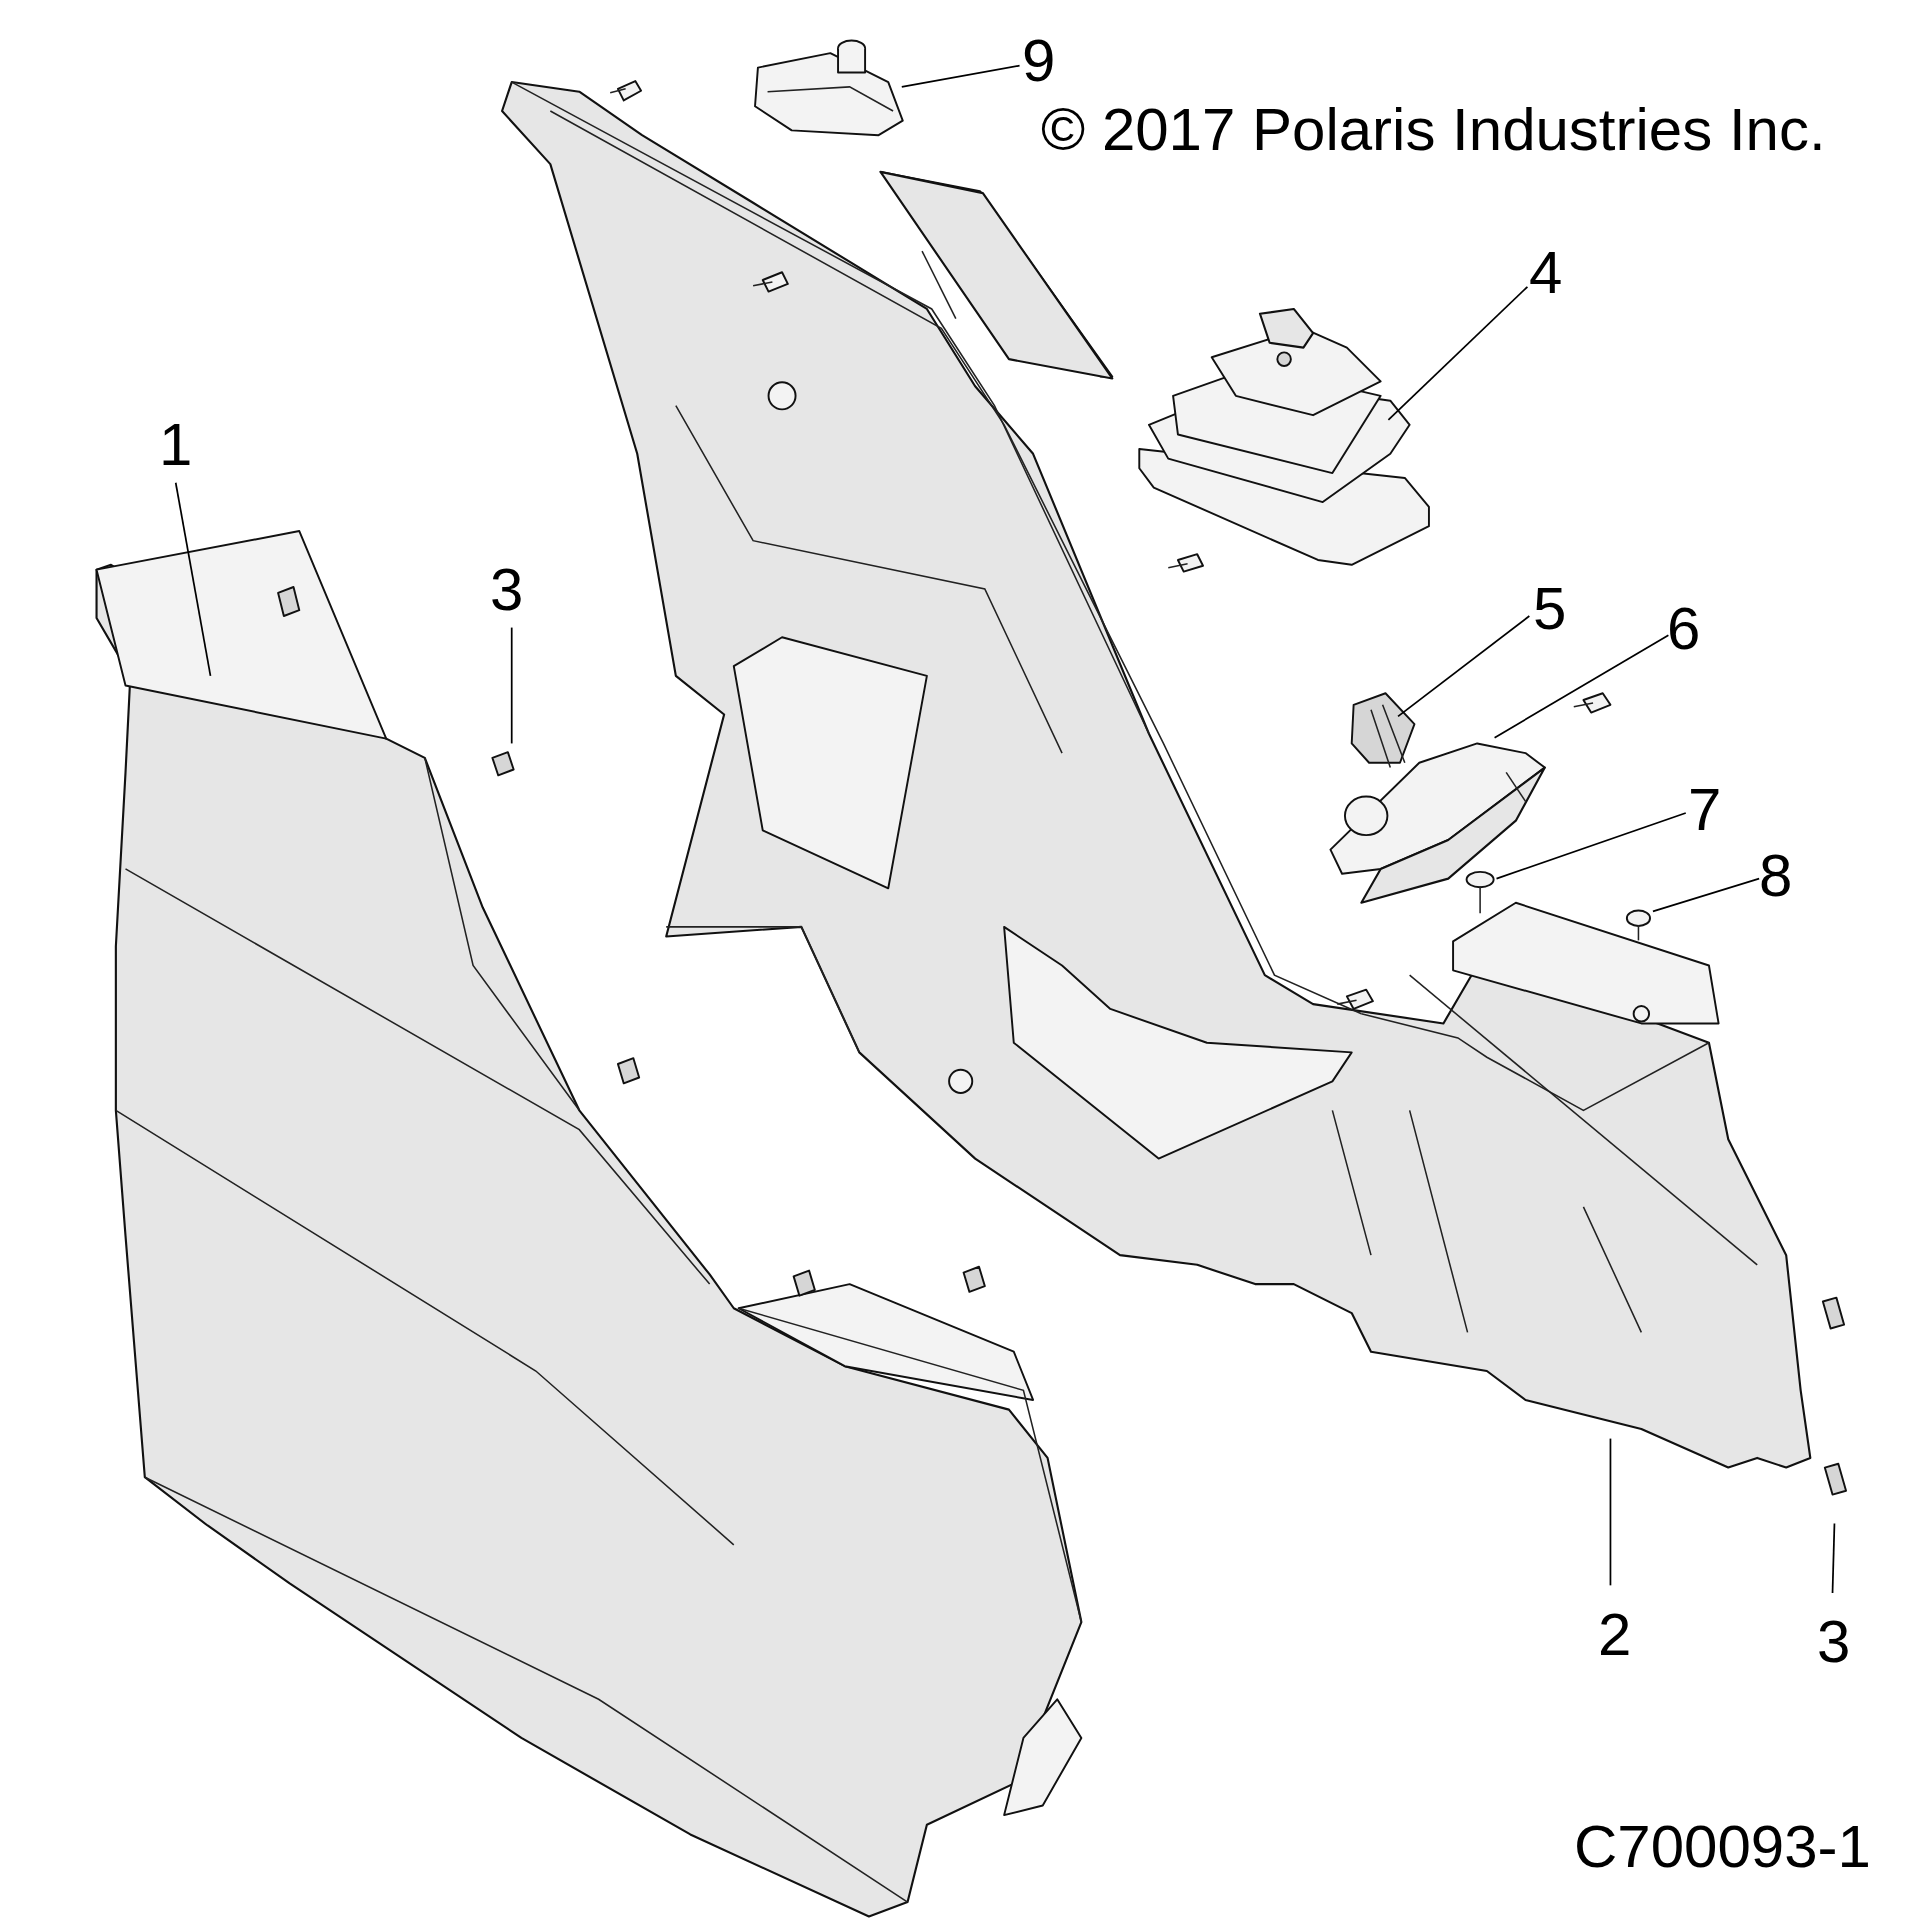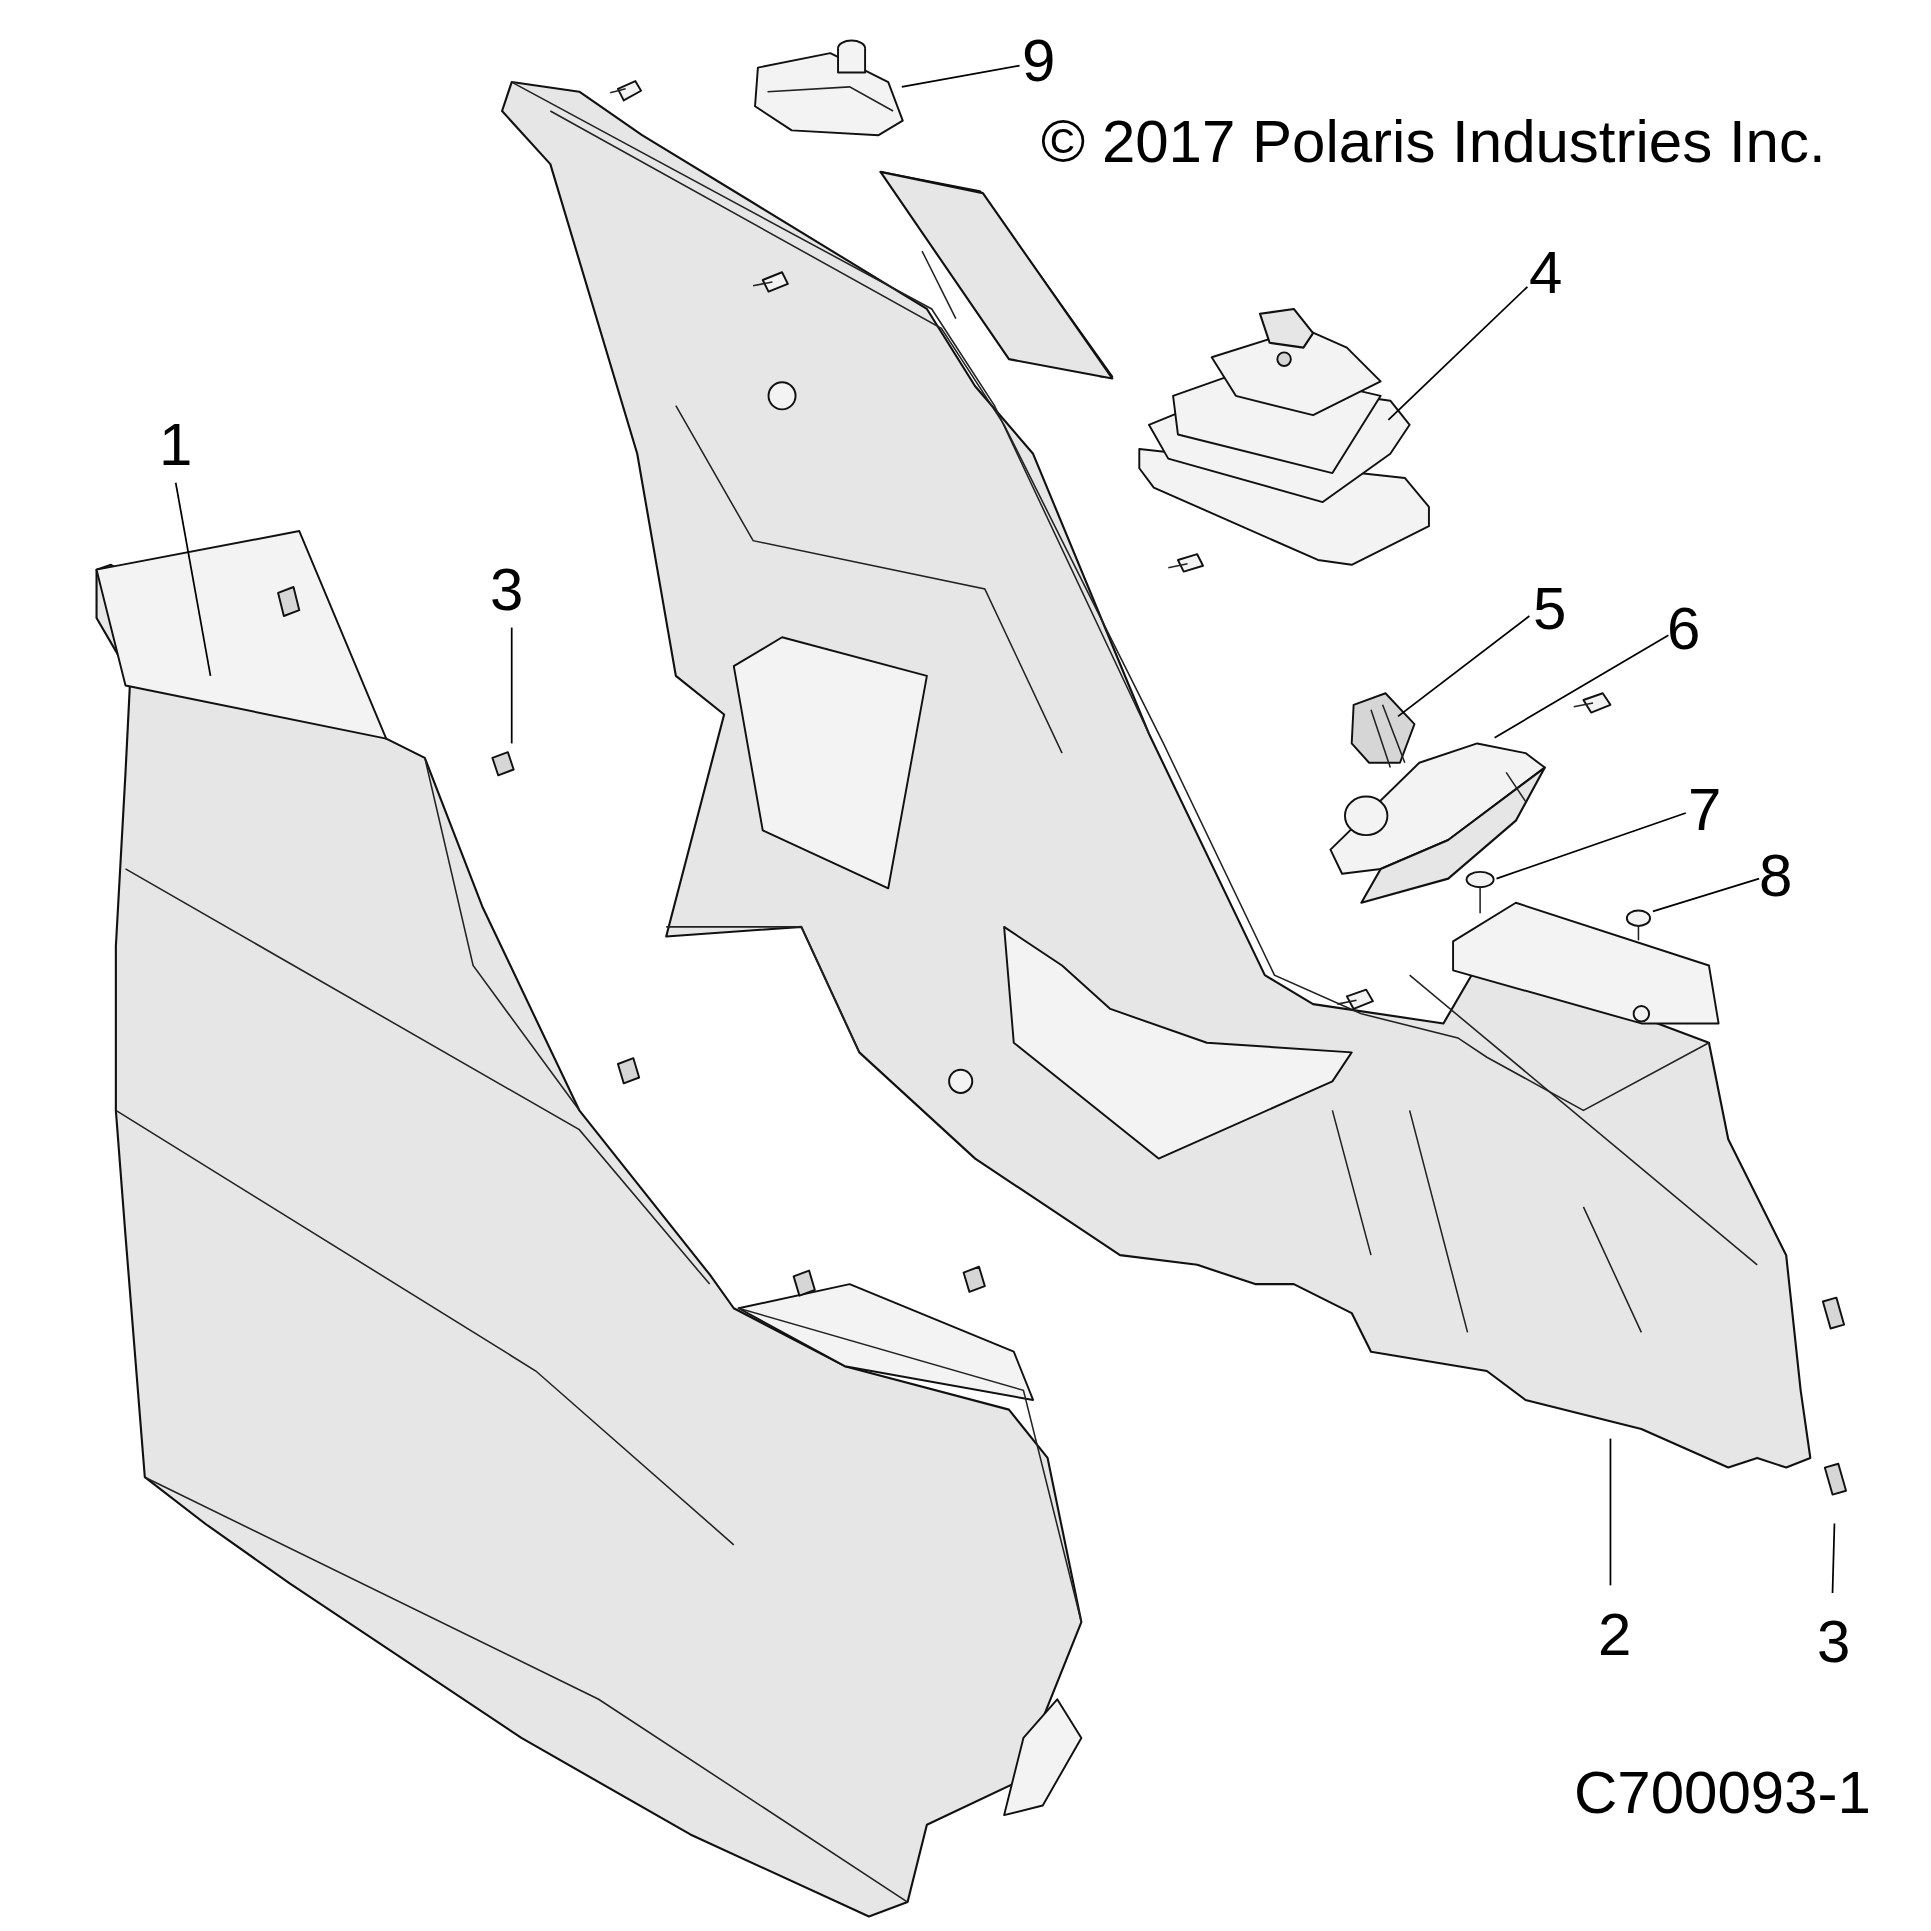--- a/index.html
+++ b/index.html
@@ -155,15 +155,15 @@
     <div class="label callout" style="left: 490px; top: 560px;">3</div>
     <div class="label callout" style="left: 1817px; top: 1612px;">3</div>
     <div class="label callout" style="left: 1529px; top: 243px;">4</div>
     <div class="label callout" style="left: 1533px; top: 579px;">5</div>
     <div class="label callout" style="left: 1667px; top: 599px;">6</div>
     <div class="label callout" style="left: 1688px; top: 780px;">7</div>
     <div class="label callout" style="left: 1759px; top: 846px;">8</div>
     <div class="label callout" style="left: 1022px; top: 31px;">9</div>
   </div>
 
-<div class="label copyright" style="left:1041px;top:112px;">© 2017 Polaris Industries Inc.</div>
-<div class="label drawing-id" style="left:1574px;top:1763px;text-align:center;">C700093-1</div>
+<div class="label copyright" style="left:1041px;top:100px;">© 2017 Polaris Industries Inc.</div>
+<div class="label drawing-id" style="left:1574px;top:1817px;text-align:center;">C700093-1</div>
 
 
 </body></html>

